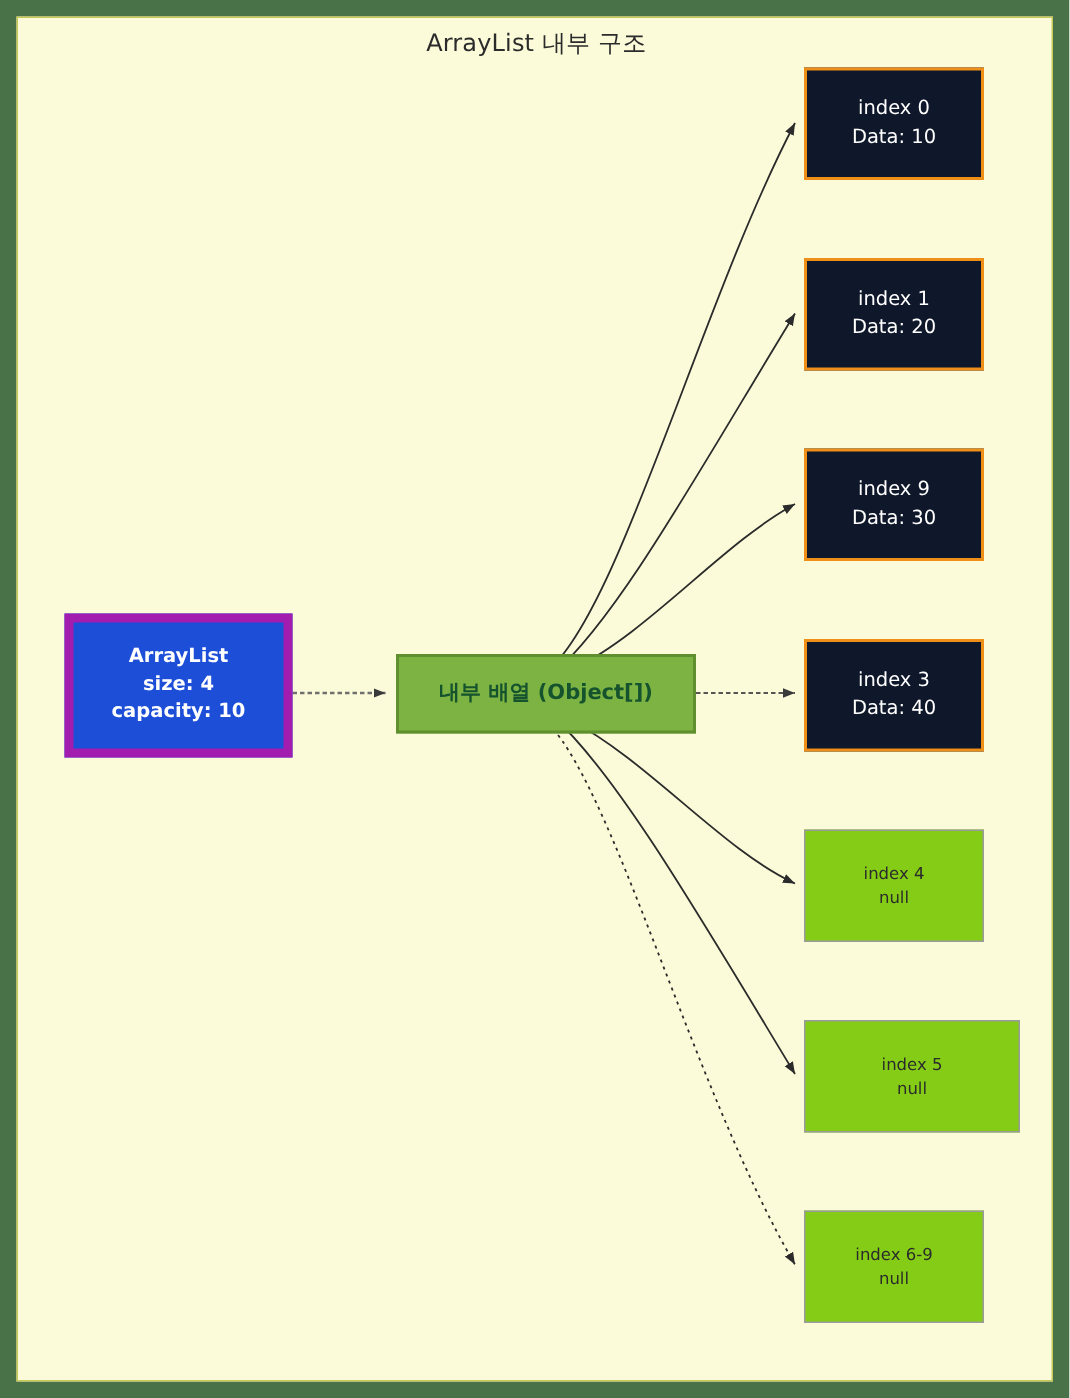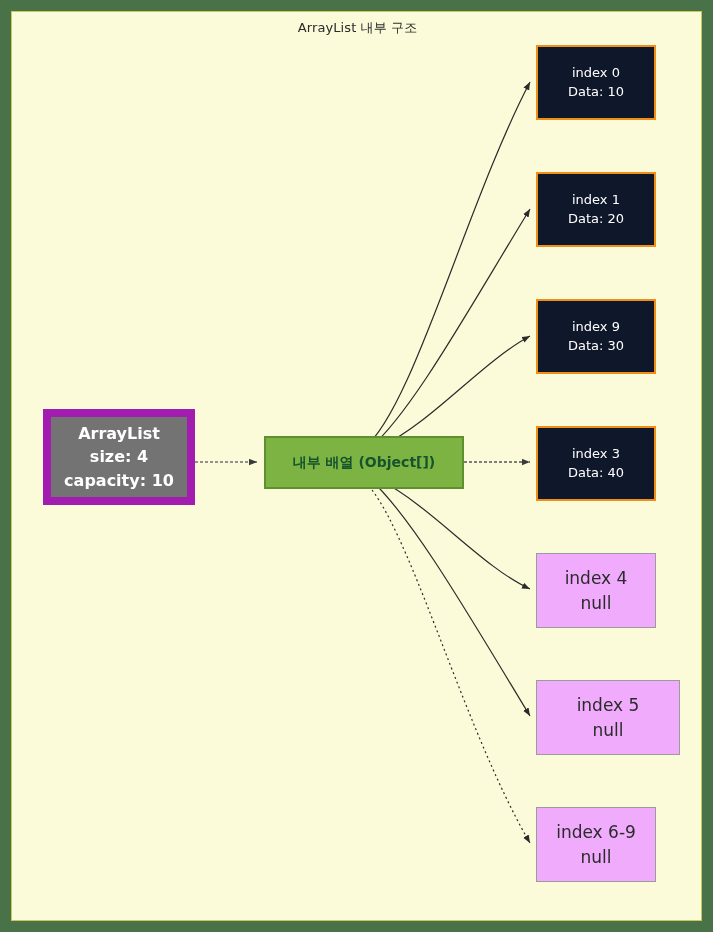--- a/index.html
+++ b/index.html
@@ -26,21 +26,21 @@
     border: 1px solid #c9c95a;
     box-sizing: border-box;
     overflow: hidden;
   }
   #diagram-title {
     position: absolute;
     left: 0;
     top: 7px;
     width: 691px;
     text-align: center;
-    font-size: 13px;
+    font-size: 16px;
     color: #2b2b2b;
     letter-spacing: 0.1px;
   }
   svg#edges {
     position: absolute;
     left: 0;
     top: 0;
     width: 691px;
     height: 910px;
     pointer-events: none;
@@ -52,44 +52,44 @@
     flex-direction: column;
     align-items: center;
     justify-content: center;
     text-align: center;
     line-height: 1.45;
     font-size: 13px;
   }
   .node .line { display: block; width: 100%; }
 
   .node-arraylist {
-    background: #737373;
-    border: 8px solid #a21caf;
+    background: #1d4ed8;
+    border: 6px solid #a21caf;
     color: #ffffff;
     font-weight: bold;
-    font-size: 16px;
+    font-size: 13px;
   }
   .node-array {
     background: #7cb342;
     border: 2px solid #5f8f2f;
     color: #14532d;
     font-weight: bold;
     font-size: 14px;
   }
   .node-filled {
     background: #0f172a;
     border: 2px solid #ef8f17;
     color: #ffffff;
     font-size: 13px;
   }
   .node-empty {
-    background: #f0abfc;
+    background: #84cc16;
     border: 1px solid #9b9b9b;
     color: #2b2b2b;
-    font-size: 17px;
+    font-size: 11px;
   }
 </style>
 </head>
 <body>
 
 <div id="canvas">
   <div id="inner">
 
     <div id="diagram-title">ArrayList 내부 구조</div>
 

